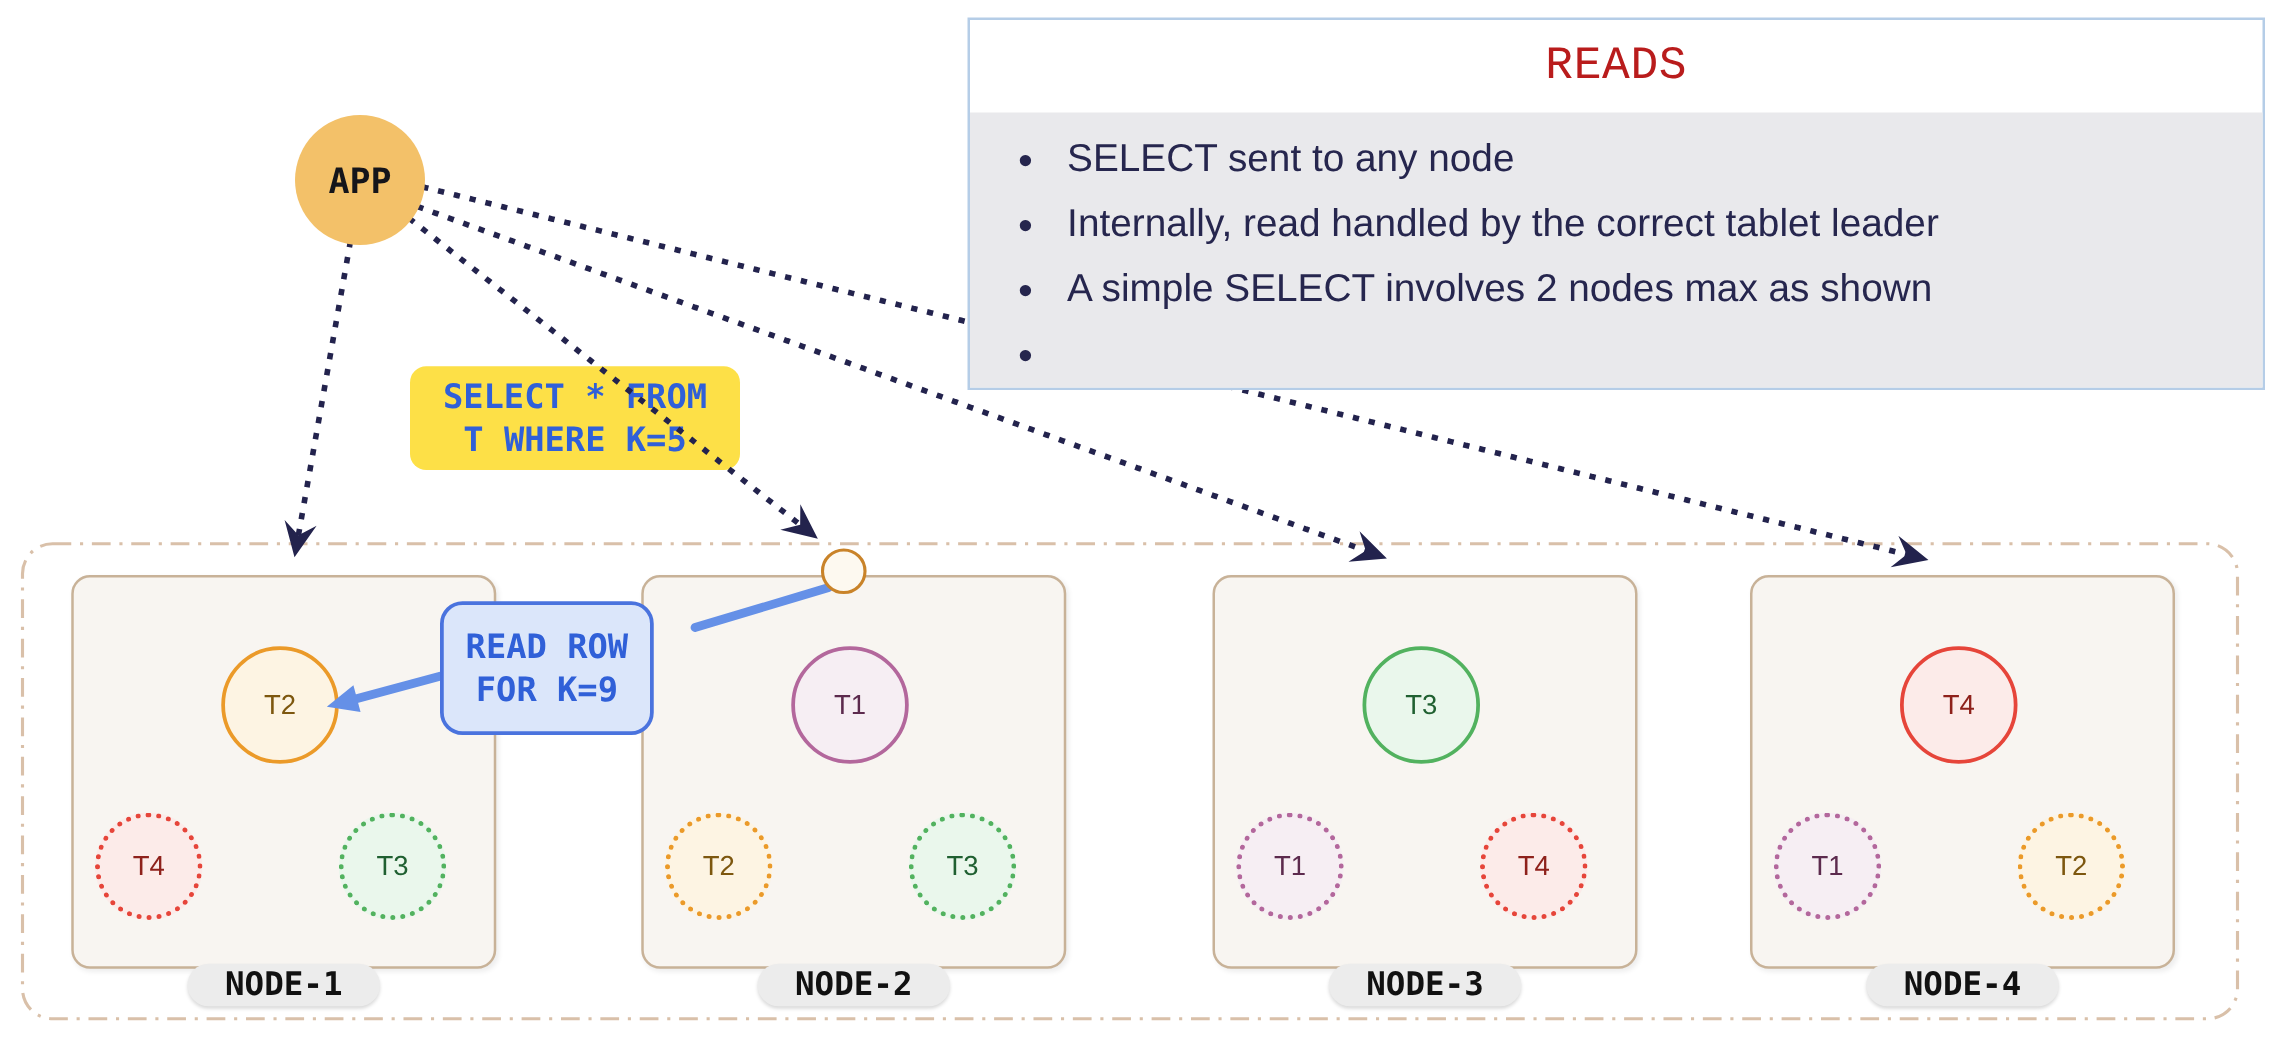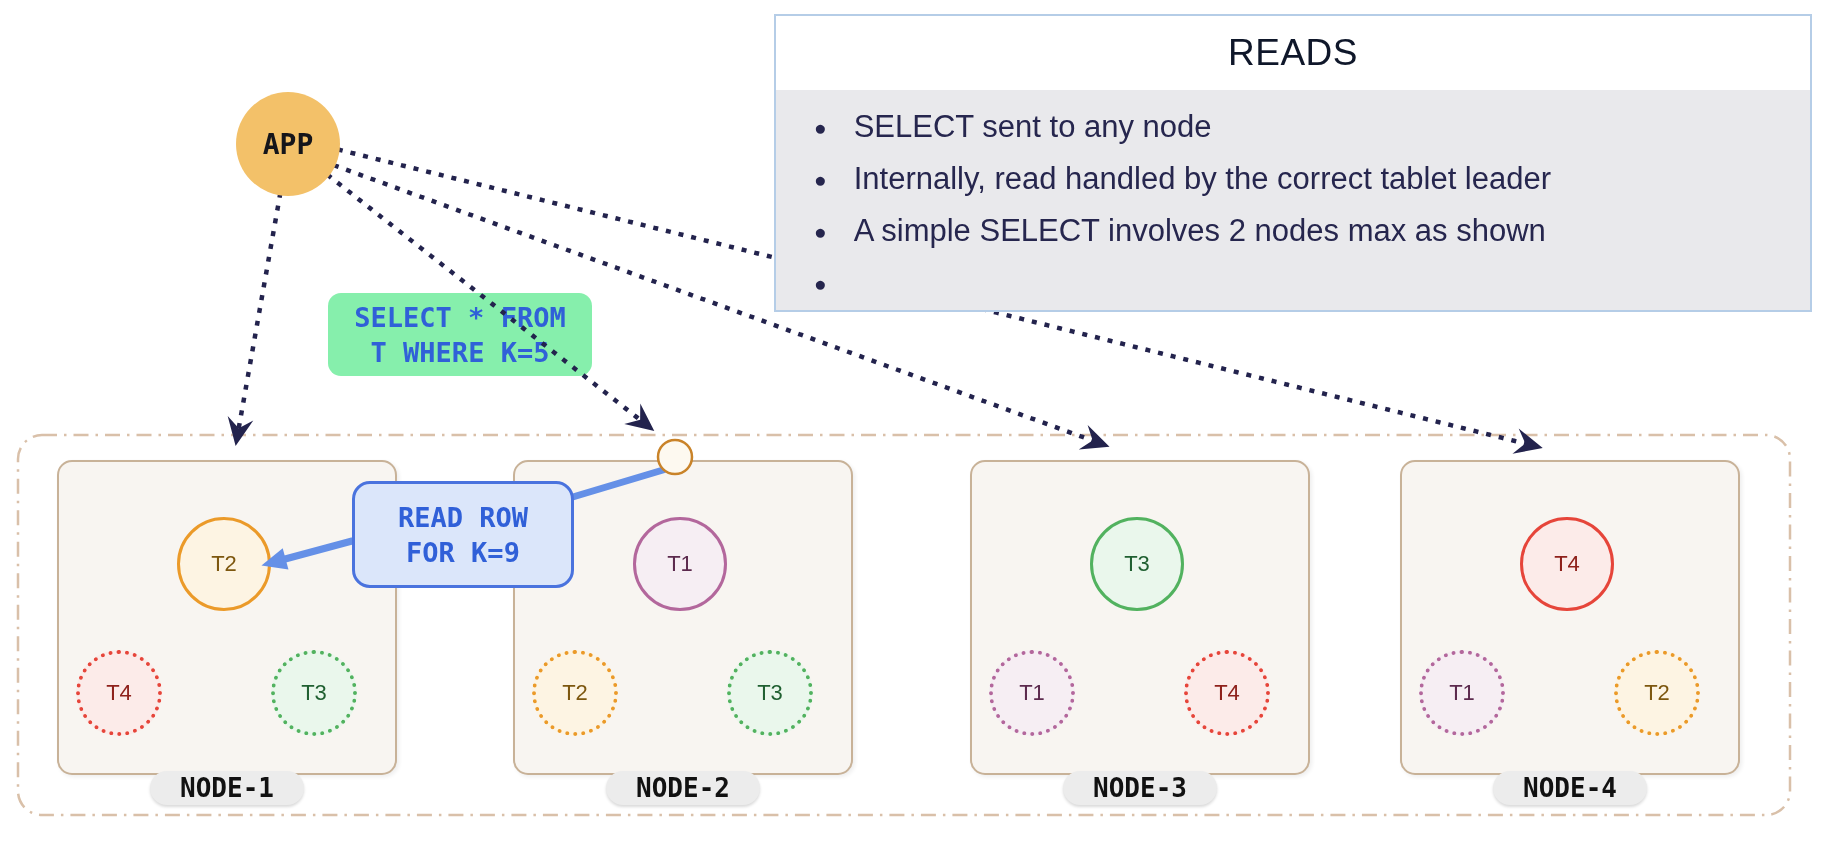--- a/index.html
+++ b/index.html
@@ -16,41 +16,41 @@
     font-family:"DejaVu Sans Mono",monospace;font-weight:bold;font-size:28px;color:#15151a;
     letter-spacing:0px;
   }
   
   .reads-panel{
     position:absolute;left:774px;top:14px;width:1038px;height:298px;z-index:6;
     background:#ffffff;border:2px solid #b5cde7;box-sizing:border-box;
   }
   .reads-title{
     height:74px;display:flex;align-items:center;justify-content:center;
-    font-size:37px;font-weight:500;color:#0f172a;letter-spacing:0.5px;
+    font-size:37px;font-weight:500;color:#b91c1c;letter-spacing:0.5px;font-family:Liberation Mono, monospace;
   }
   .reads-body{
     position:absolute;left:0;right:0;top:74px;bottom:0;background:#e9e9ec;
     padding:11px 18px 0 38px;box-sizing:border-box;
   }
   .bullet-row{display:flex;align-items:center;height:52px;gap:27px;}
   .bullet-dot{font-size:21px;color:#26264e;line-height:1;}
   .bullet-text{font-size:31px;color:#26264e;white-space:nowrap;}
   
   .select-label{
     position:absolute;left:328px;top:293px;width:264px;height:83px;z-index:1;
-    background:#86efac;border-radius:13px;display:flex;flex-direction:column;
+    background:#fde047;border-radius:13px;display:flex;flex-direction:column;
     align-items:center;justify-content:center;
   }
   .select-label div, .readrow-label div{
     font-family:"DejaVu Sans Mono",monospace;font-weight:bold;font-size:27px;
     color:#3060d8;line-height:35px;white-space:pre;
   }
   .readrow-label{
-    position:absolute;left:352px;top:481px;width:222px;height:107px;z-index:6;
+    position:absolute;left:352px;top:481px;width:171px;height:107px;z-index:6;
     background:#dbe6fa;border:3.5px solid #4a73de;border-radius:18px;box-sizing:border-box;
     display:flex;flex-direction:column;align-items:center;justify-content:center;
   }
   
   .node-box{
     position:absolute;top:460px;width:340px;height:315px;z-index:2;
     background:#f8f5f1;border:2px solid #c8b298;border-radius:15px;box-sizing:border-box;
     box-shadow:2px 2px 4px rgba(0,0,0,0.07);
   }
   .node-1{left:57px;} .node-2{left:513px;} .node-3{left:970px;} .node-4{left:1400px;}

